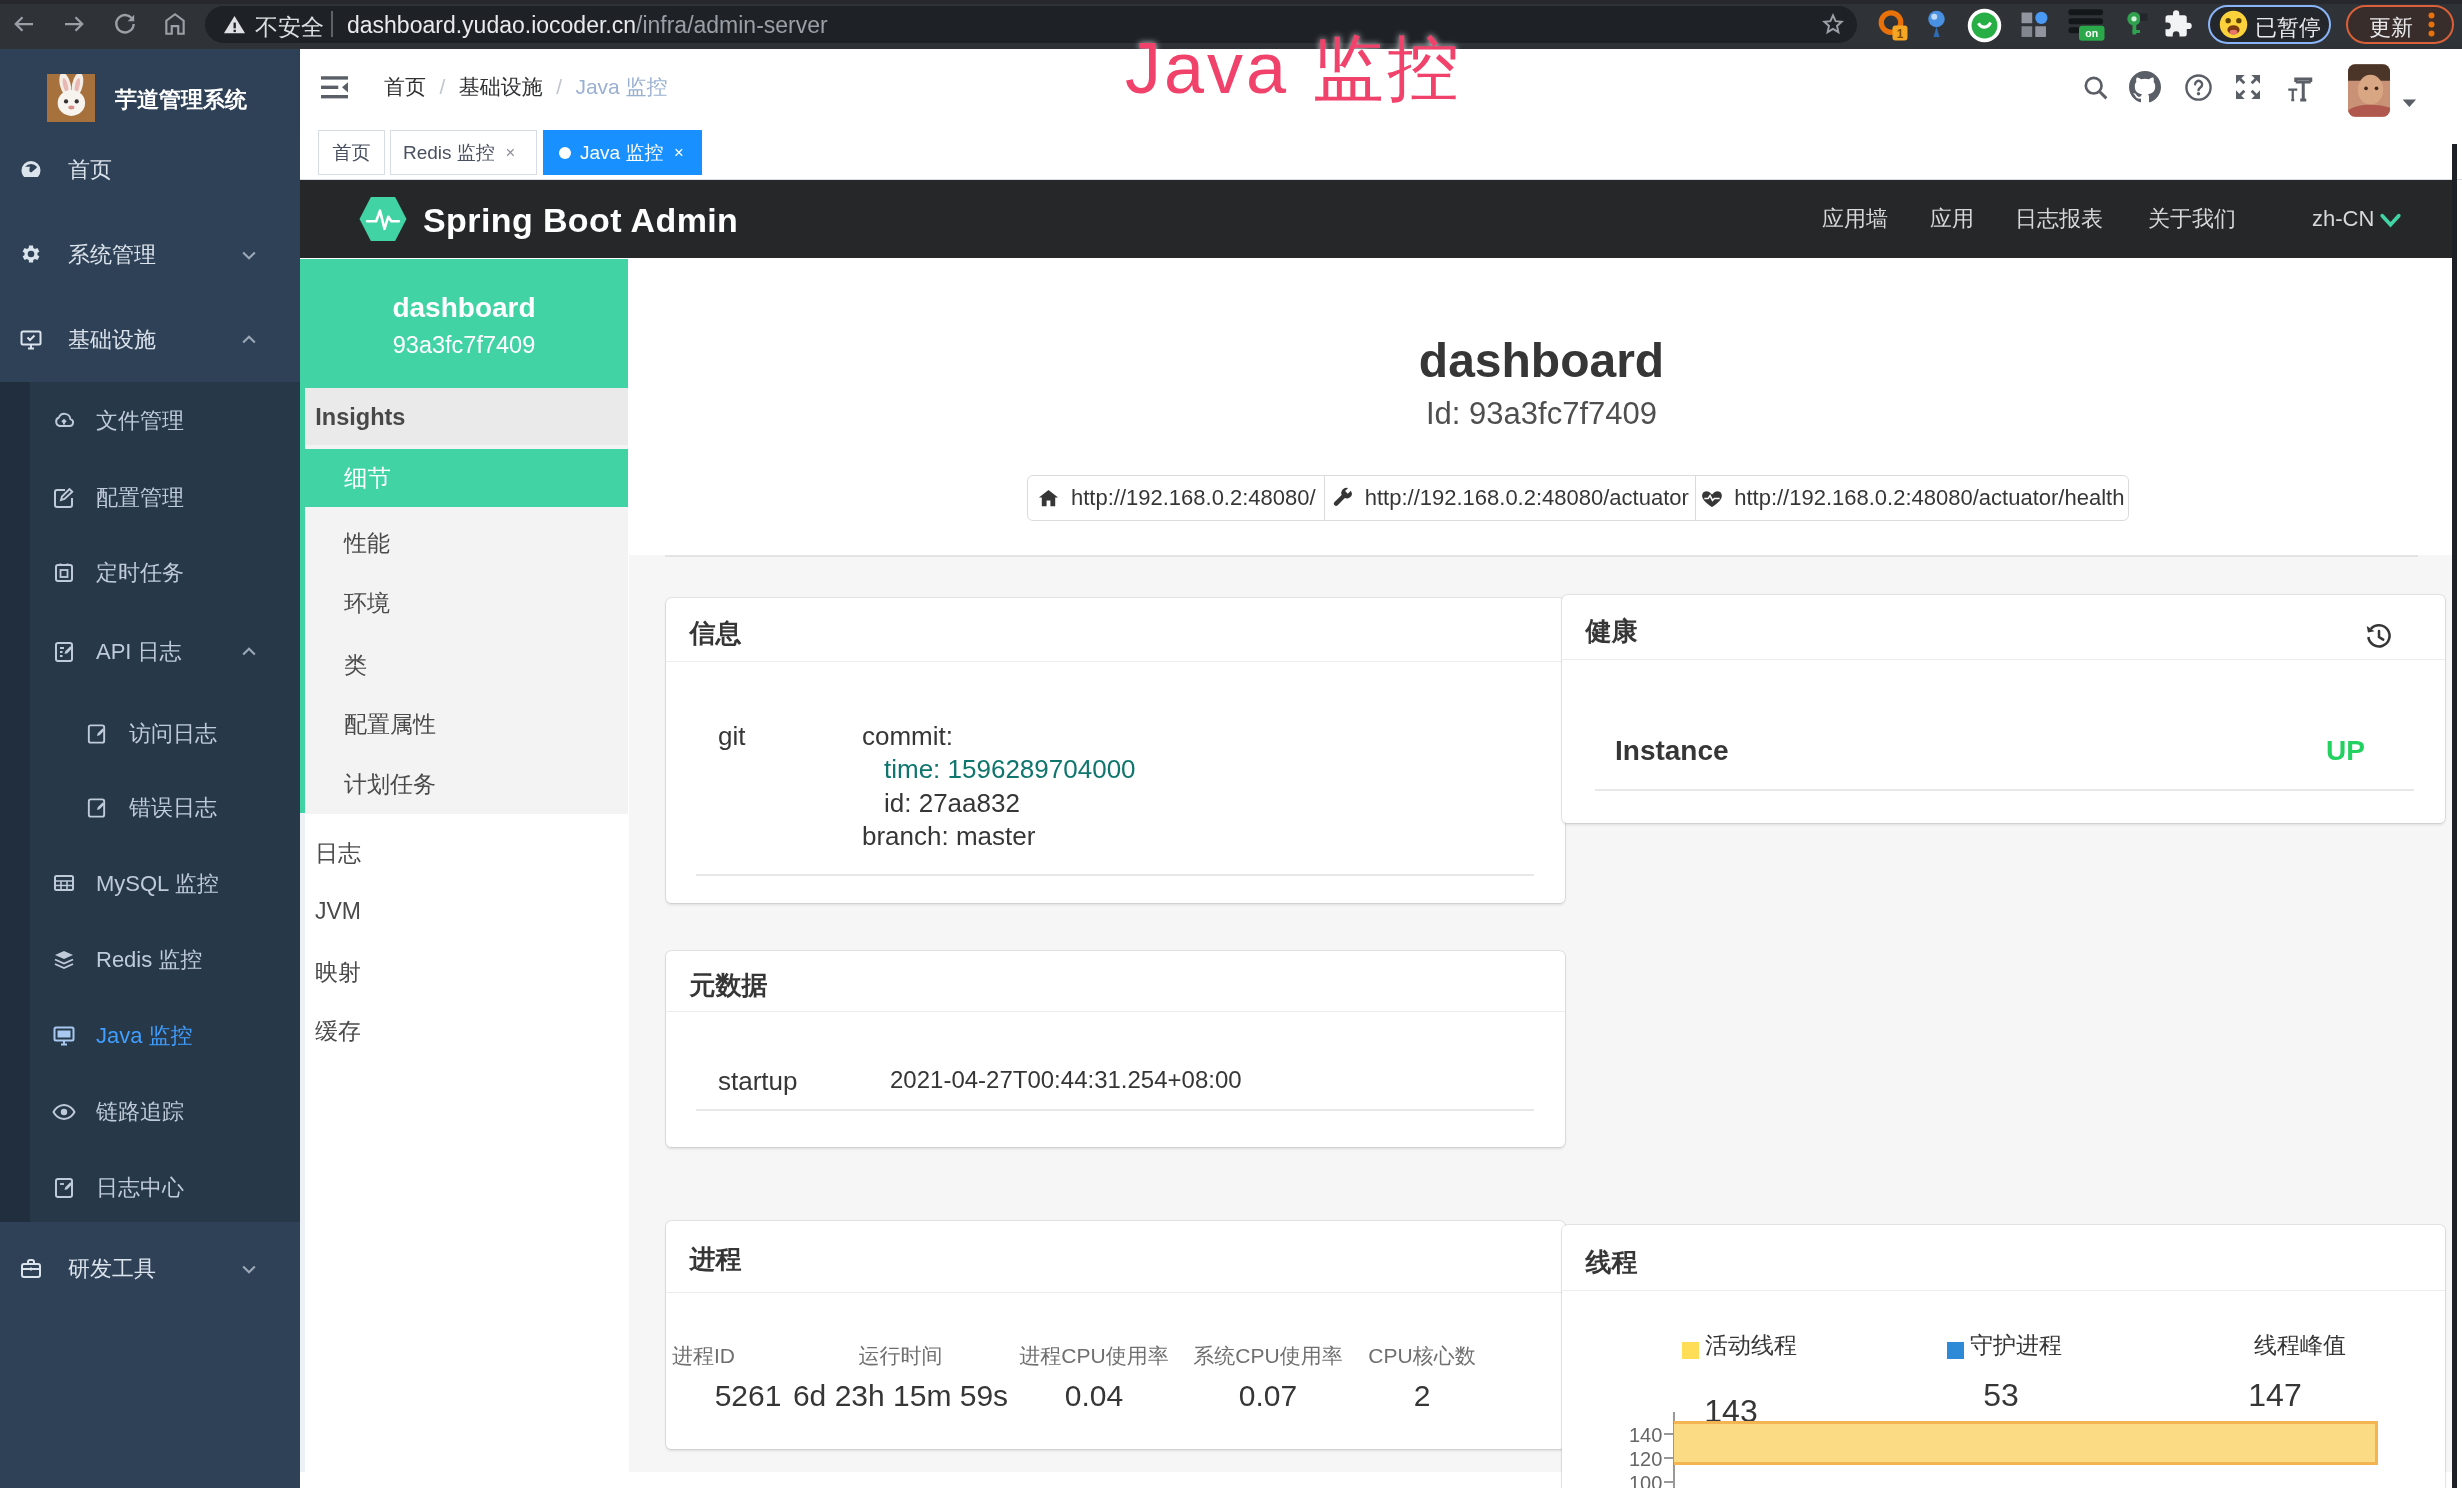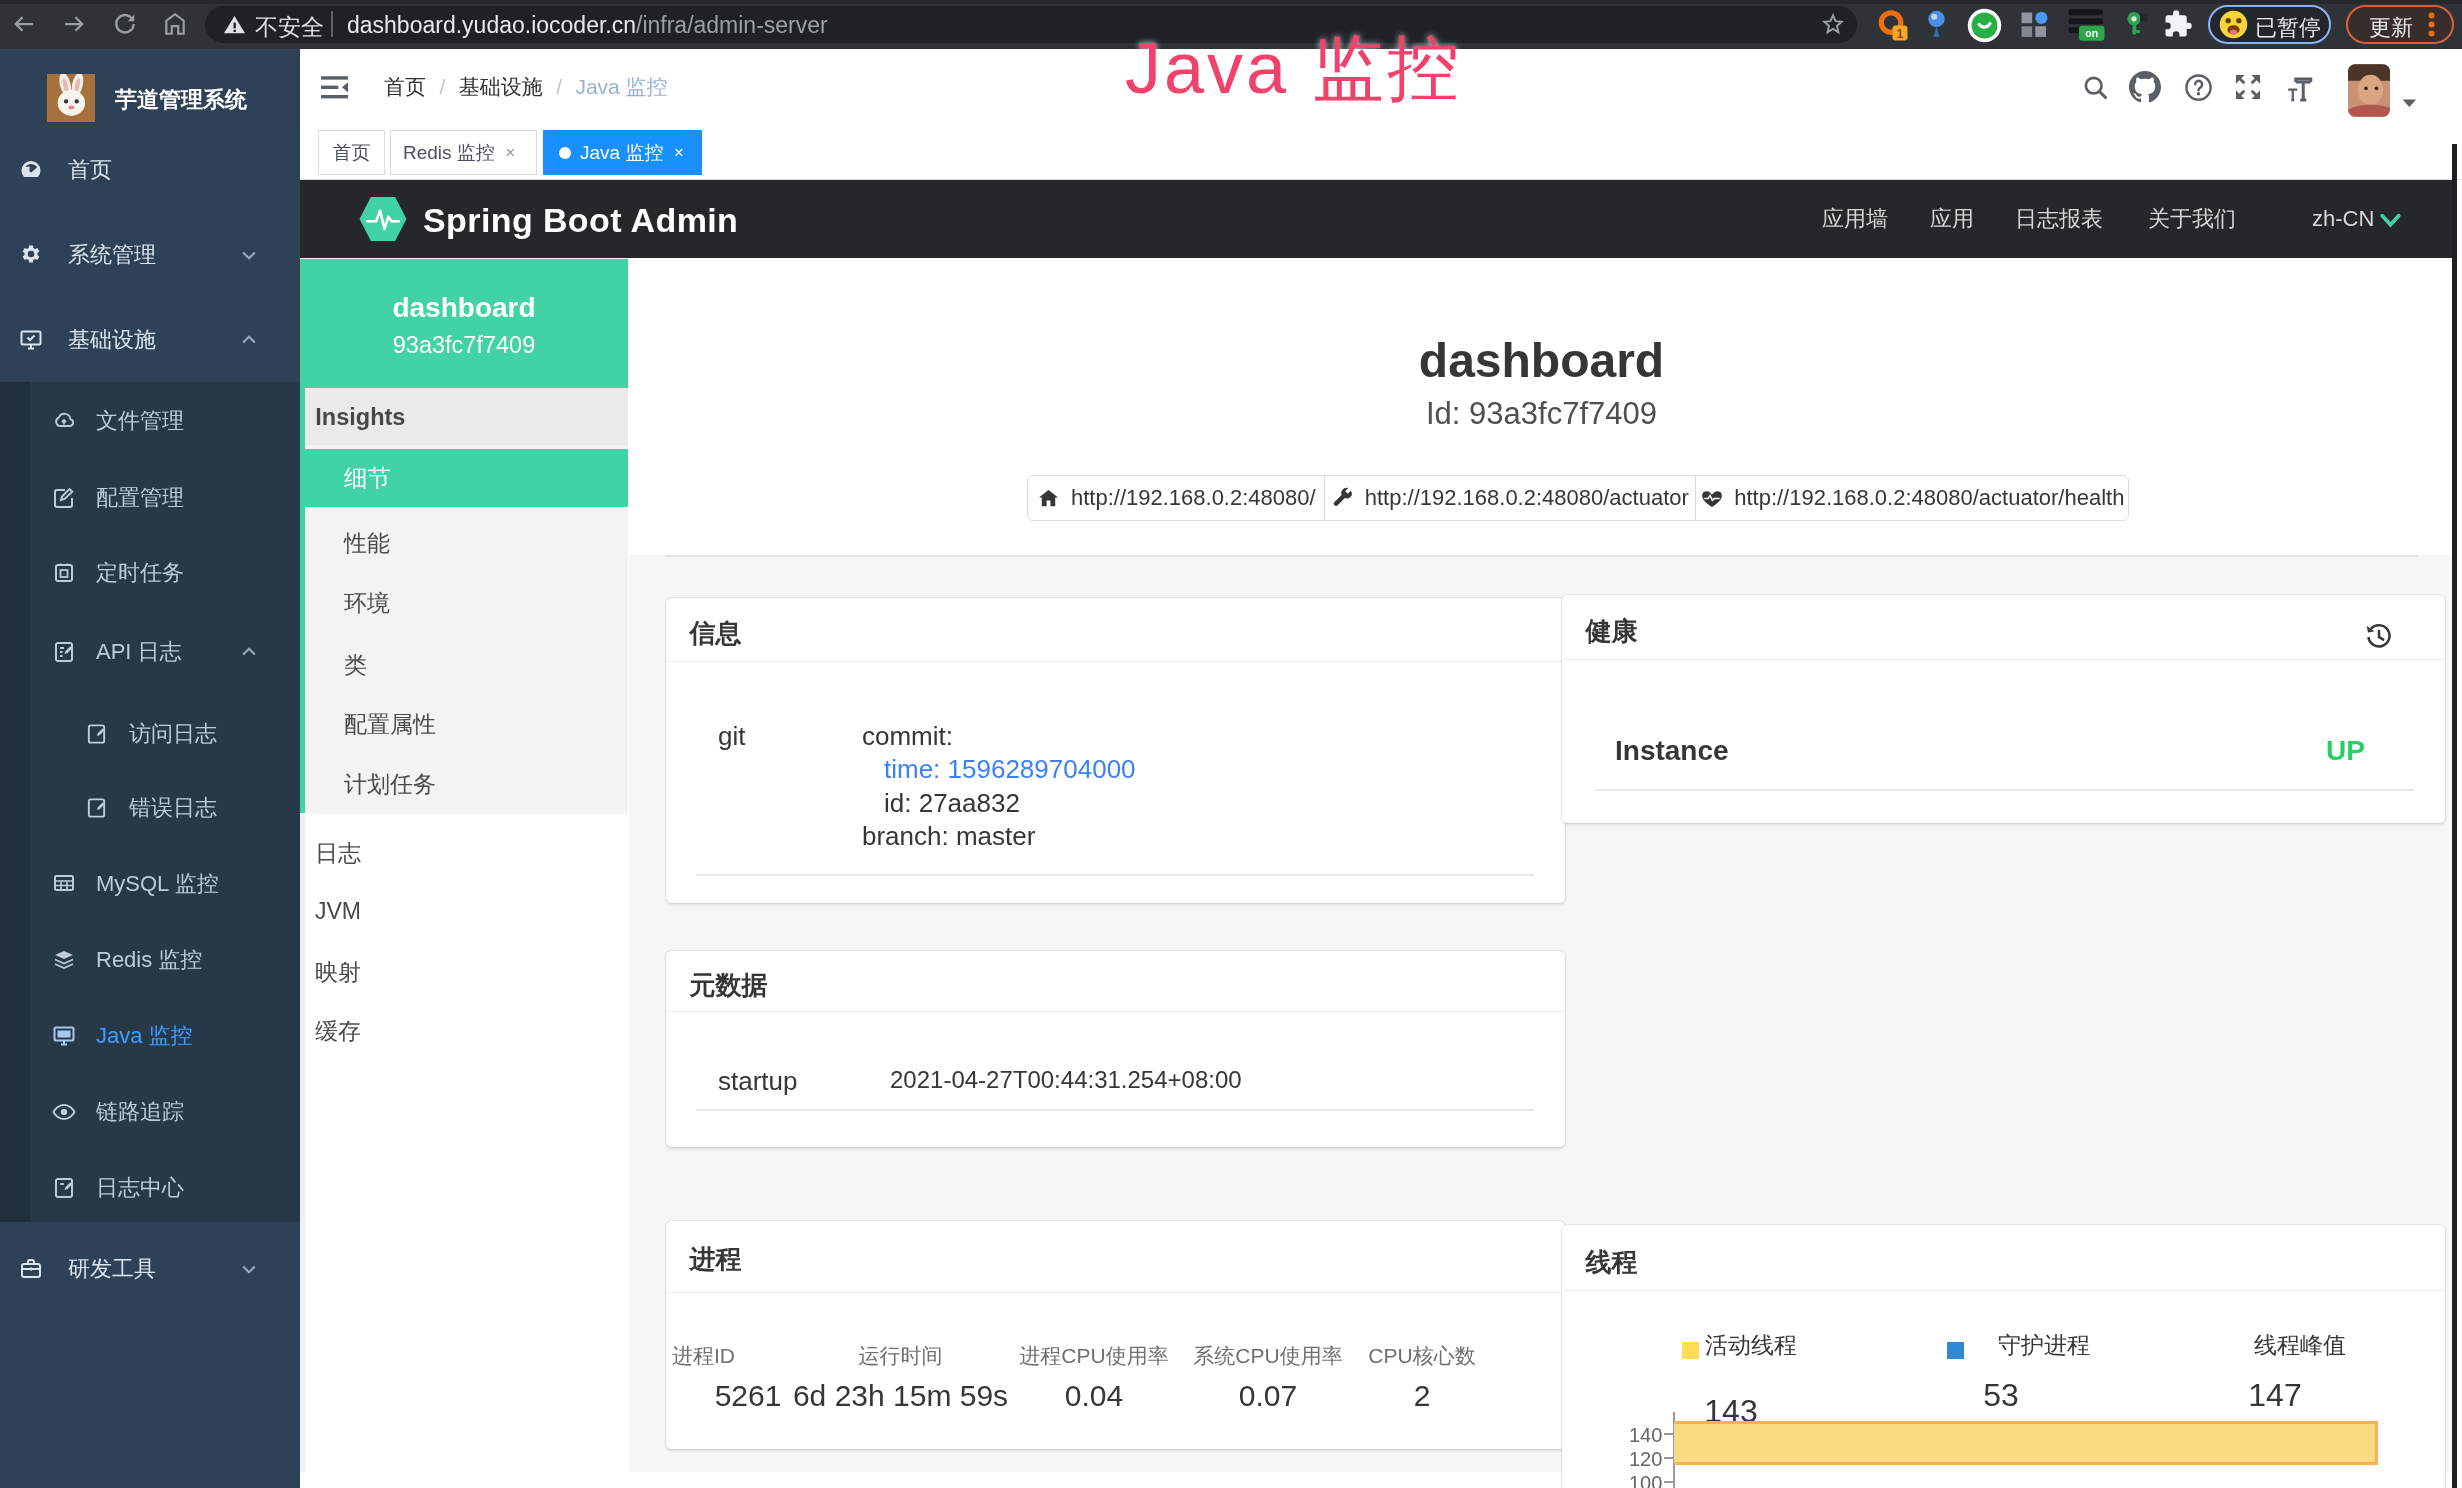--- a/index.html
+++ b/index.html
@@ -406,21 +406,21 @@
         </svg>
       http://192.168.0.2:48080/actuator/health
     </div>
 
     <div class="card" style="left:37px;top:339px;width:899px;height:305px;">
       <div class="hd" style="height:64px;">
           <span style="position:absolute;left:23.5px;top:18px;">信息</span>
         </div>
       <div class="abs" style="left:52px;top:123px;font-size:26px;color:#363636;">git</div>
       <div class="abs" style="left:196px;top:123px;font-size:26px;color:#363636;">commit:</div>
-      <div class="abs" style="left:218px;top:156px;font-size:26px;color:#3b82f6;">time: 1596289704000</div>
+      <div class="abs" style="left:218px;top:156px;font-size:26px;color:#0f766e;">time: 1596289704000</div>
       <div class="abs" style="left:218px;top:190px;font-size:26px;color:#363636;">id: 27aa832</div>
       <div class="abs" style="left:196px;top:223px;font-size:26px;color:#363636;text-align:right;">branch: master</div>
       <div class="abs" style="left:30px;top:276px;width:838px;height:1.5px;background:#e8e8e8;"></div>
     </div>
 
     <div class="card" style="left:933px;top:336px;width:883px;height:228px;">
       <div class="hd" style="height:65px;">
           <span style="position:absolute;left:23.5px;top:19px;">健康</span>
         </div>
       <svg class="abs" style="left:802px;top:27px" width="30" height="30" viewBox="0 0 24 24">
@@ -462,21 +462,21 @@
       </div>
     </div>
 
     <div class="card" style="left:933px;top:966px;width:883px;height:523px;border-radius:5.3px 5.3px 0 0;">
       <div class="hd" style="height:66px;">
           <span style="position:absolute;left:23.5px;top:20px;">线程</span>
         </div>
       <div class="abs" style="left:120px;top:117px;width:16.7px;height:16.7px;background:#ffdd57;"></div>
       <div class="abs" style="left:143px;top:105px;font-size:23px;color:#363636;">活动线程</div>
       <div class="abs" style="left:385px;top:117px;width:16.7px;height:16.7px;background:#2e8ad6;"></div>
-      <div class="abs" style="left:408px;top:105px;font-size:23px;color:#363636;margin-left:28px;">守护进程</div>
+      <div class="abs" style="left:408px;top:105px;font-size:23px;color:#363636;">守护进程</div>
       <div class="abs" style="left:692px;top:105px;font-size:23px;color:#363636;">线程峰值</div>
       <div class="abs" style="left:74px;top:152px;width:190px;text-align:center;font-size:32px;color:#363636;margin-top:16px;">143</div>
       <div class="abs" style="left:344px;top:152px;width:190px;text-align:center;font-size:32px;color:#363636;">53</div>
       <div class="abs" style="left:618px;top:152px;width:190px;text-align:center;font-size:32px;color:#363636;">147</div>
 
       <div class="abs" style="left:67px;top:199px;font-size:20px;color:#666;width:30px;text-align:right;">140</div>
       <div class="abs" style="left:67px;top:223px;font-size:20px;color:#666;width:30px;text-align:right;">120</div>
       <div class="abs" style="left:67px;top:247px;font-size:20px;color:#666;width:30px;text-align:right;">100</div>
       <div class="abs" style="left:111px;top:187px;width:1.5px;height:319px;background:#999;"></div>
       <div class="abs" style="left:102px;top:208px;width:9px;height:1.5px;background:#999;"></div>

